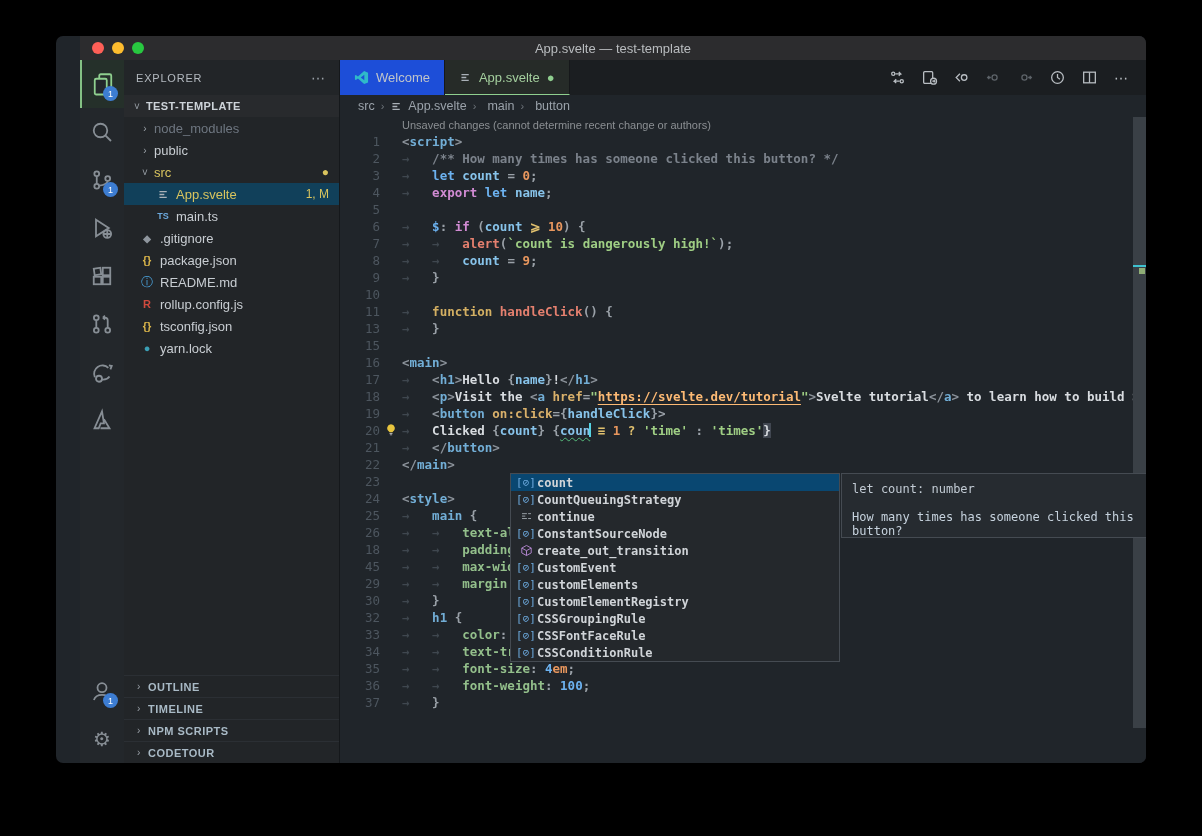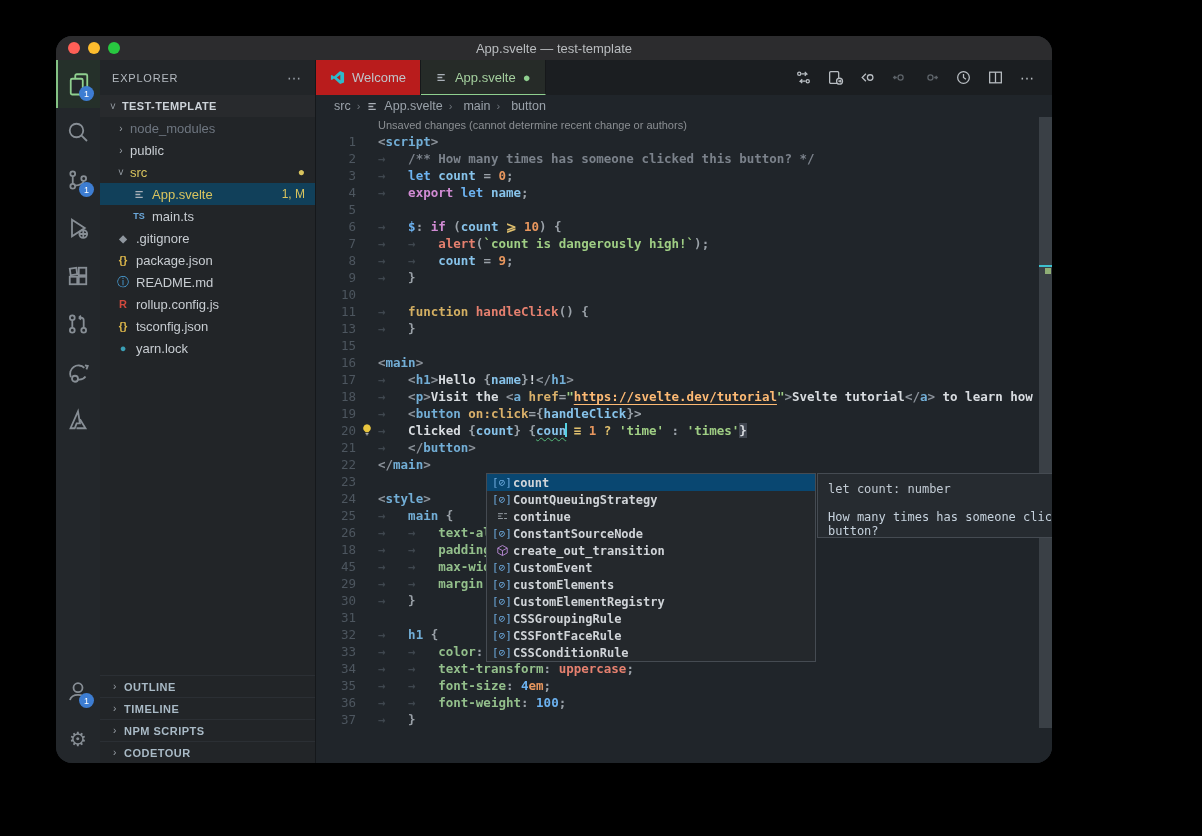--- a/index.html
+++ b/index.html
@@ -1,20 +1,20 @@
 <!DOCTYPE html>
 <html><head>
 <meta charset="utf-8">
 <style>
   * { margin:0; padding:0; box-sizing:border-box; }
   html,body { width:1202px; height:836px; background:#000; overflow:hidden;
     font-family:"Liberation Sans", sans-serif; }
-  .window { position:absolute; left:56px; top:36px; width:996px; height:727px;
-    background:#20252a; border-radius:16px; overflow:hidden;
-    box-shadow:0 22px 70px rgba(0,0,0,.65); }
+  .window { position:absolute; left:56px; top:36px; width:1090px; height:727px;
+    background:#20252a; border-radius:7px; overflow:hidden;
+    box-shadow:0 22px 70px rgba(0,0,0,.65);padding-left:24px; }
   
   .titlebar { height:24px; background:#2c2c2e; display:flex; align-items:center; position:relative; }
   .lights { display:flex; gap:8px; margin-left:12px; }
   .light { width:12px; height:12px; border-radius:50%; }
   .l-red{background:#ff5f57}.l-yel{background:#febc2e}.l-grn{background:#28c840}
   .wtitle { position:absolute; left:0; right:0; text-align:center; font-size:13px; color:#b9bcbf; }
   
   .main { display:flex; height:703px; }
   .activitybar { width:44px; background:#23272b; display:flex; flex-direction:column; align-items:stretch; }
   .ab-item { height:48px; display:flex; align-items:center; justify-content:center; position:relative; color:#878e95; }
@@ -37,21 +37,21 @@
   .trow.mod { color:#d9c45e; }
   .trow.selected { background:#11405a; }
   .trow .t-badge { margin-left:auto; margin-right:10px; font-size:12px; color:#d9c45e; }
   .sb-fill { flex:1; }
   .sb-section { height:22px; border-top:1px solid #2b2f34; display:flex; align-items:center;
     font-size:11px; font-weight:bold; color:#a9bac6; letter-spacing:.5px; padding-left:8px; }
   
   .editorcol { flex:1; display:flex; flex-direction:column; min-width:0; background:#20252a; }
   .tabbar { height:35px; background:#1b1e21; display:flex; align-items:stretch; }
   .tab { display:flex; align-items:center; gap:7px; padding:0 14px; font-size:13px; color:#c0c5ca;
-    background:#b91c1c; border-right:1px solid #16181a; }
+    background:#1d4ed8; border-right:1px solid #16181a; }
   .tab.active { background:#262b28; color:#a4cf9e; border-bottom:1px solid #8fcf8f; }
   .tab .dot { color:#8fcf8f; font-size:13px; }
   .tab-actions { margin-left:auto; display:flex; align-items:center; gap:7px; padding-right:12px; color:#b8bdc2; }
   .tab-actions .ticon { width:25px; height:25px; display:flex; align-items:center; justify-content:center; }
   .tab-actions .ticon.dim { color:#5d6369; }
   .tab-actions svg{ width:17px; height:17px; }
   .breadcrumbs { height:22px; display:flex; align-items:center; font-size:12.5px; color:#9aa2aa;
     padding-left:18px; gap:5px; background:#20252a; }
   .breadcrumbs .sep { color:#6f767d; font-size:11px; padding:0 1px; }
   .bc-item { display:flex; align-items:center; gap:5px; }
@@ -422,21 +422,20 @@
             <div class="cl"><span class="ln">21</span><span class="lc"><span class="tk-ws">→   </span><span class="tk-tagp">&lt;/</span><span class="tk-tag">button</span><span class="tk-tagp">&gt;</span></span></div>
             <div class="cl"><span class="ln">22</span><span class="lc"><span class="tk-tagp">&lt;/</span><span class="tk-tag">main</span><span class="tk-tagp">&gt;</span></span></div>
             <div class="cl"><span class="ln">23</span><span class="lc"></span></div>
             <div class="cl"><span class="ln">24</span><span class="lc"><span class="tk-tagp">&lt;</span><span class="tk-tag">style</span><span class="tk-tagp">&gt;</span></span></div>
             <div class="cl"><span class="ln">25</span><span class="lc"><span class="tk-ws">→   </span><span class="tk-tag">main</span><span class="tk-op"> {</span></span></div>
             <div class="cl"><span class="ln">26</span><span class="lc"><span class="tk-ws">→   →   </span><span class="tk-prop">text-align</span><span class="tk-op">: </span><span class="tk-cssv">center</span><span class="tk-op">;</span></span></div>
             <div class="cl"><span class="ln">18</span><span class="lc"><span class="tk-ws">→   →   </span><span class="tk-prop">padding</span><span class="tk-op">: </span><span class="tk-cssn">1</span><span class="tk-unit">em</span><span class="tk-op">;</span></span></div>
             <div class="cl"><span class="ln">45</span><span class="lc"><span class="tk-ws">→   →   </span><span class="tk-prop">max-width</span><span class="tk-op">: </span><span class="tk-cssn">240</span><span class="tk-unit">px</span><span class="tk-op">;</span></span></div>
             <div class="cl"><span class="ln">29</span><span class="lc"><span class="tk-ws">→   →   </span><span class="tk-prop">margin</span><span class="tk-op">: </span><span class="tk-cssn">0</span><span class="tk-op"> </span><span class="tk-cssv">auto</span><span class="tk-op">;</span></span></div>
             <div class="cl"><span class="ln">30</span><span class="lc"><span class="tk-ws">→   </span><span class="tk-op">}</span></span></div>
-            <div class="cl"><span class="ln">31</span><span class="lc"></span></div>
             <div class="cl"><span class="ln">32</span><span class="lc"><span class="tk-ws">→   </span><span class="tk-tag">h1</span><span class="tk-op"> {</span></span></div>
             <div class="cl"><span class="ln">33</span><span class="lc"><span class="tk-ws">→   →   </span><span class="tk-prop">color</span><span class="tk-op">: </span><span class="swatch" style="background: rgb(255, 62, 0);"></span><span class="tk-hex">#ff3e00</span><span class="tk-op">;</span></span></div>
             <div class="cl"><span class="ln">34</span><span class="lc"><span class="tk-ws">→   →   </span><span class="tk-prop">text-transform</span><span class="tk-op">: </span><span class="tk-cssv">uppercase</span><span class="tk-op">;</span></span></div>
             <div class="cl"><span class="ln">35</span><span class="lc"><span class="tk-ws">→   →   </span><span class="tk-prop">font-size</span><span class="tk-op">: </span><span class="tk-cssn">4</span><span class="tk-unit">em</span><span class="tk-op">;</span></span></div>
             <div class="cl"><span class="ln">36</span><span class="lc"><span class="tk-ws">→   →   </span><span class="tk-prop">font-weight</span><span class="tk-op">: </span><span class="tk-cssn">100</span><span class="tk-op">;</span></span></div>
             <div class="cl"><span class="ln">37</span><span class="lc"><span class="tk-ws">→   </span><span class="tk-op">}</span></span></div>
           </div>
         <div class="scrollstrip">
           <div class="ovr-cyan"></div>
           <div class="ovr-green"></div>

